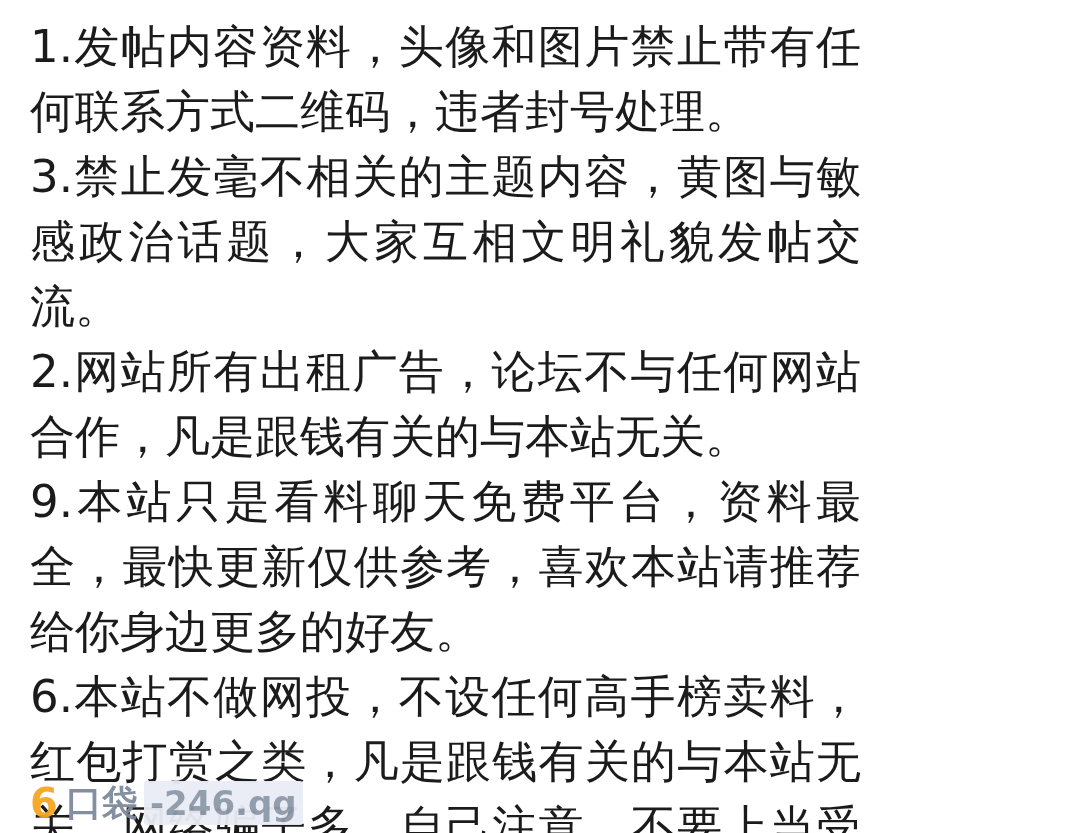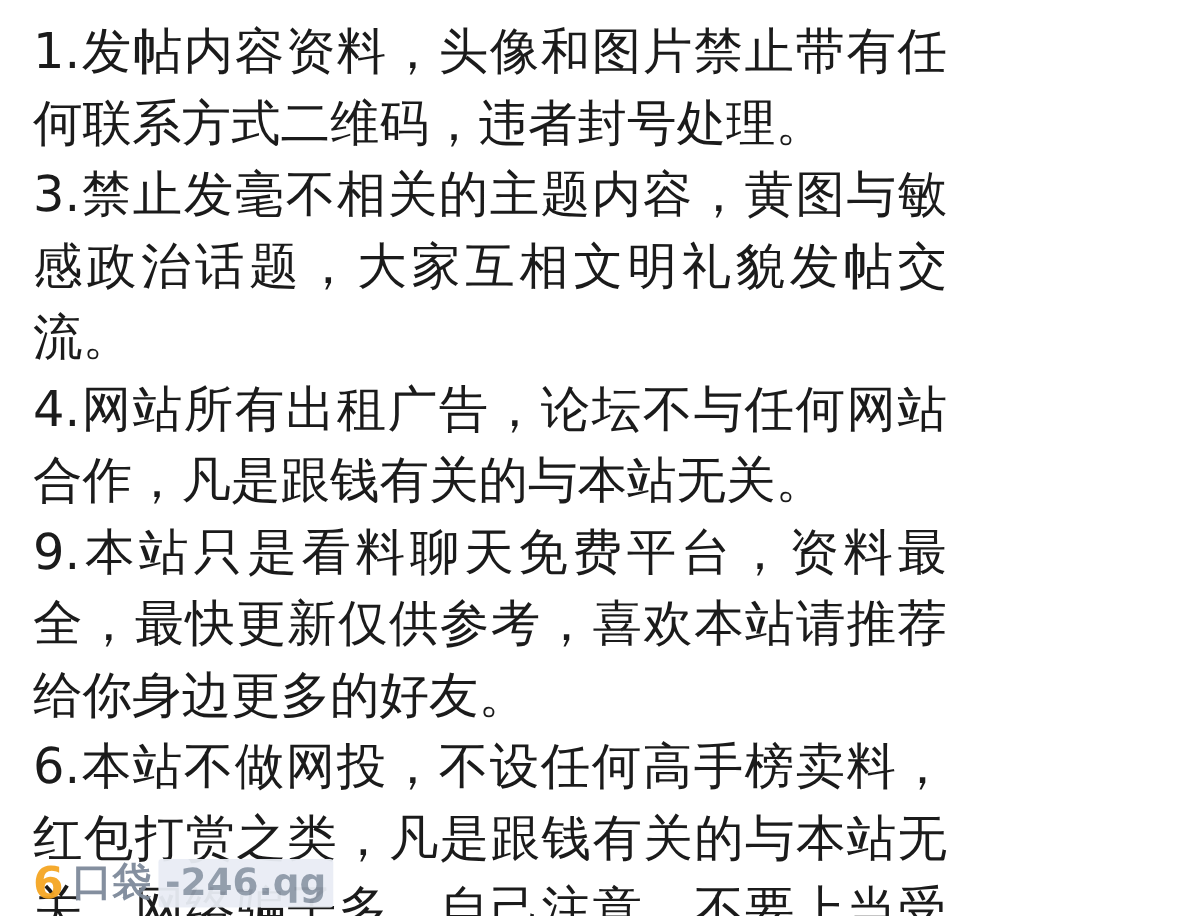--- a/index.html
+++ b/index.html
@@ -77,21 +77,21 @@
     font-family: "DejaVu Sans", "Liberation Sans", sans-serif;
   }
 </style>
 </head>
 <body>
 
 <div class="page">
   <div class="rules">
     <p class="rule">1.发帖内容资料，头像和图片禁止带有任何联系方式二维码，违者封号处理。</p>
     <p class="rule">3.禁止发毫不相关的主题内容，黄图与敏感政治话题，大家互相文明礼貌发帖交流。</p>
-    <p class="rule">4.网站所有出租广告，论坛不与任何网站合作，凡是跟钱有关的与本站无关。</p>
+    <p class="rule">2.网站所有出租广告，论坛不与任何网站合作，凡是跟钱有关的与本站无关。</p>
     <p class="rule">9.本站只是看料聊天免费平台，资料最全，最快更新仅供参考，喜欢本站请推荐给你身边更多的好友。</p>
     <p class="rule">6.本站不做网投，不设任何高手榜卖料，红包打赏之类，凡是跟钱有关的与本站无关，网络骗子多，自己注意，不要上当受骗。</p>
   </div>
 
   <div class="watermark">
     <span class="wm-logo">6</span>
     <span class="wm-text">口袋</span>
     <span class="wm-url">-246.qg</span>
   </div>
 </div>

